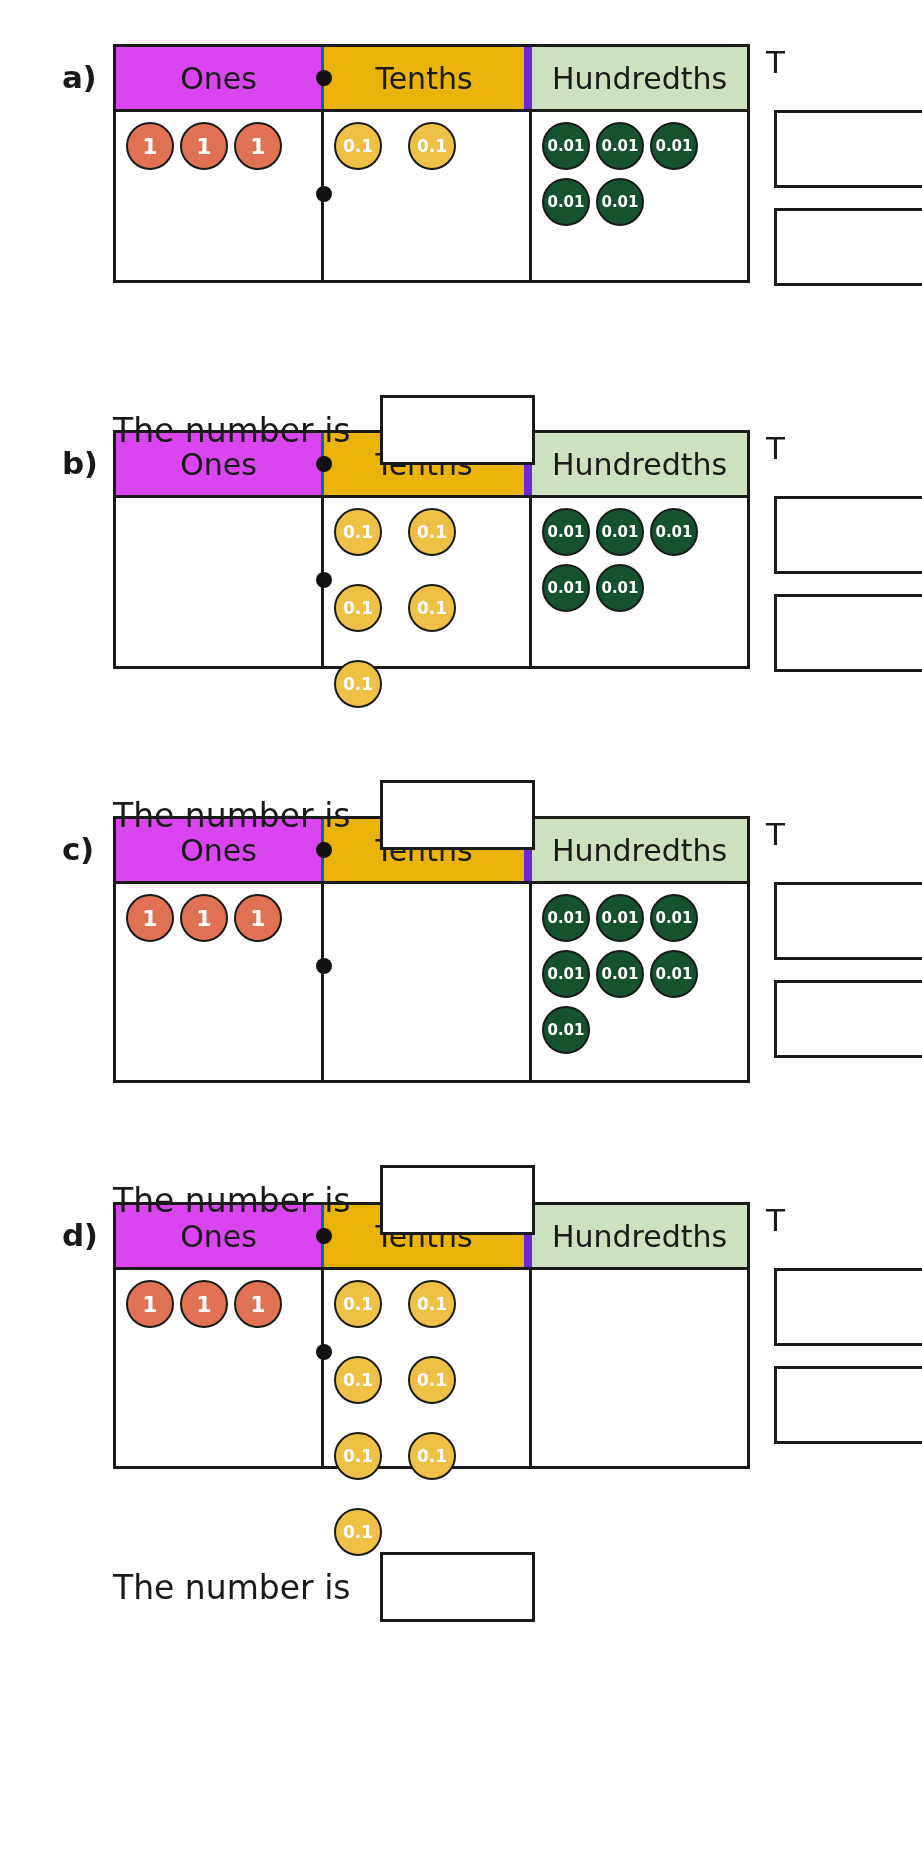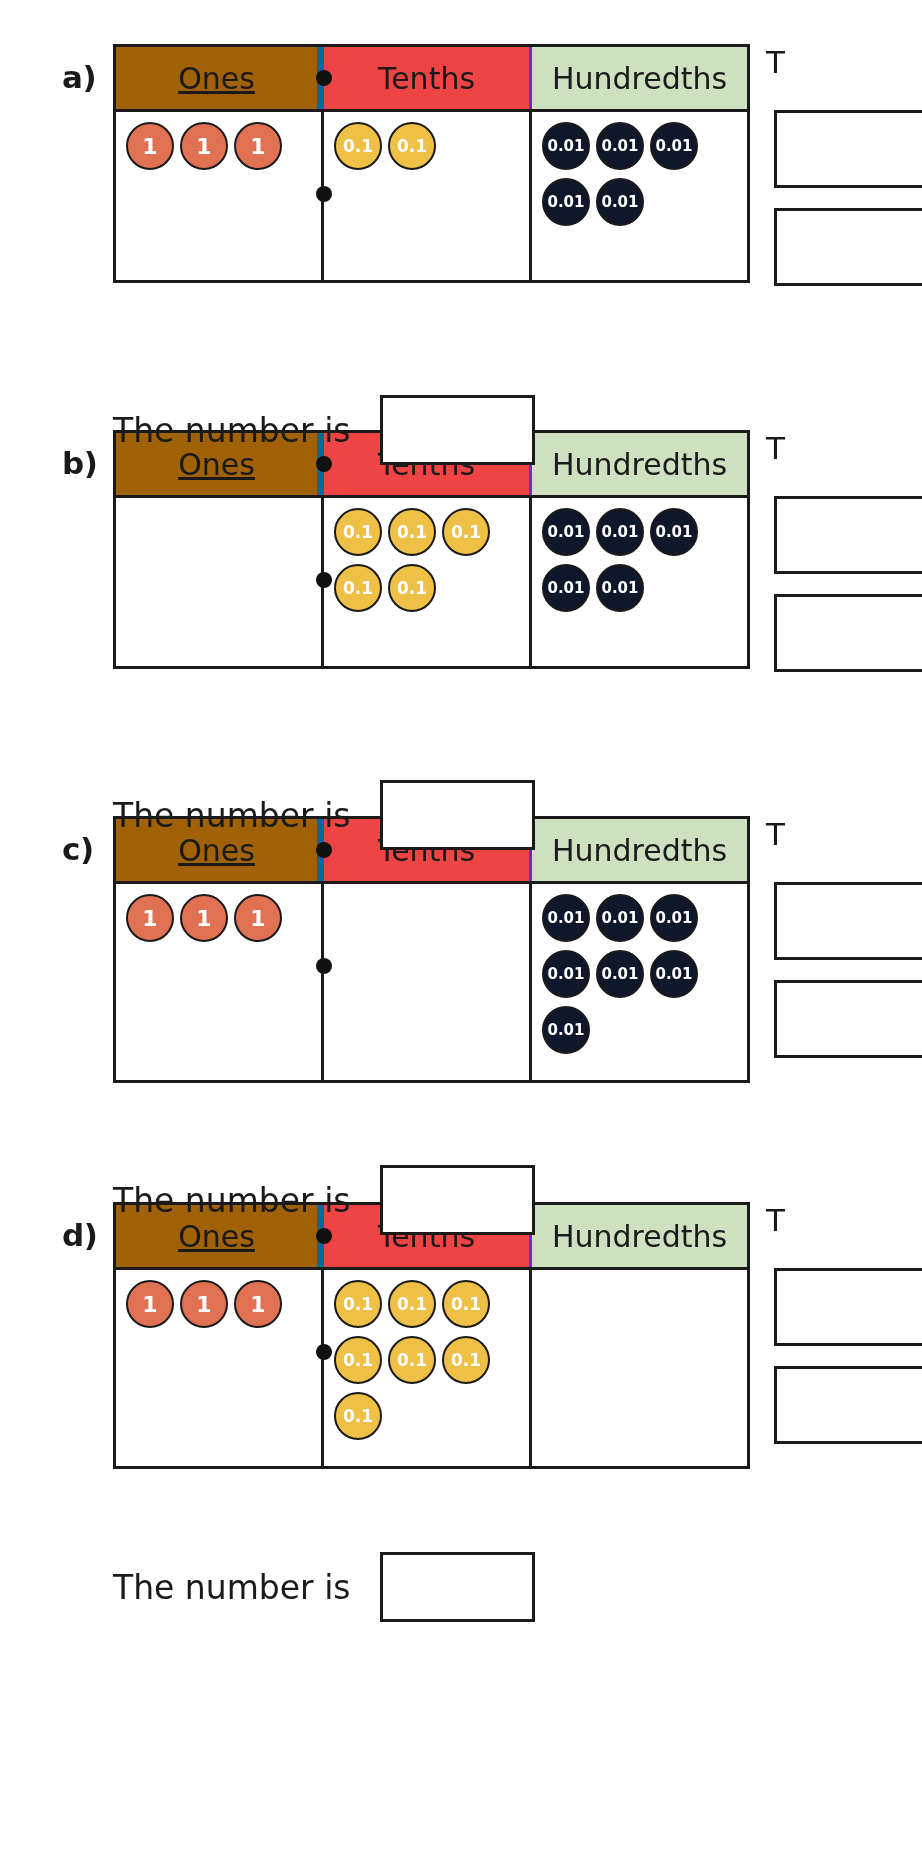--- a/index.html
+++ b/index.html
@@ -43,37 +43,37 @@
   }
   .pv-head-cell{
     display:flex;
     align-items:center;
     justify-content:center;
     font-size:30px;
     color:#1a1a1a;
     box-sizing:border-box;
     font-family:"DejaVu Sans", sans-serif;
   }
-  .col-ones{width:208px;background:#a16207;border-right:7px solid #0369a1;text-decoration:underline;}
-  .col-tenths{width:208px;background:#ef4444;border-right:3px solid #6d28d9;}
+  .col-ones{width:208px;background:#d946ef;border-right:3px solid #0369a1;}
+  .col-tenths{width:208px;background:#eab308;border-right:8px solid #6d28d9;}
   .col-hundredths{flex:1;background:#cde0bf;}
 
   .pv-body{
     display:flex;
     position:relative;
   }
   .pv-body-cell{
     box-sizing:border-box;
     padding:8px 6px 6px 10px;
     display:flex;
     flex-wrap:wrap;
     align-content:flex-start;
   }
   .body-ones{width:208px;border-right:3px solid #1a1a1a;}
-  .body-tenths{width:208px;border-right:3px solid #1a1a1a;}
+  .body-tenths{width:208px;border-right:3px solid #1a1a1a;gap:20px;}
   .body-hundredths{flex:1;}
 
   
   .counter{
     border-radius:50%;
     border:2.5px solid #1a1a1a;
     display:flex;
     align-items:center;
     justify-content:center;
     color:#ffffff;
@@ -92,21 +92,21 @@
     background:#eec045;
     font-size:17px;
     margin:2px 6px 6px 0;
   }
   .counter-hundredths{
     width:48px;height:48px;
     background:#63a council;
     font-size:15px;
     margin:2px 6px 6px 0;
   }
-  .counter-hundredths{background:#0f172a;}
+  .counter-hundredths{background:#14532d;}
 
   
   .dp{
     position:absolute;
     width:16px;height:16px;
     border-radius:50%;
     background:#111111;
     z-index:5;
   }
   .dp-header{top:23px;left:200px;}

